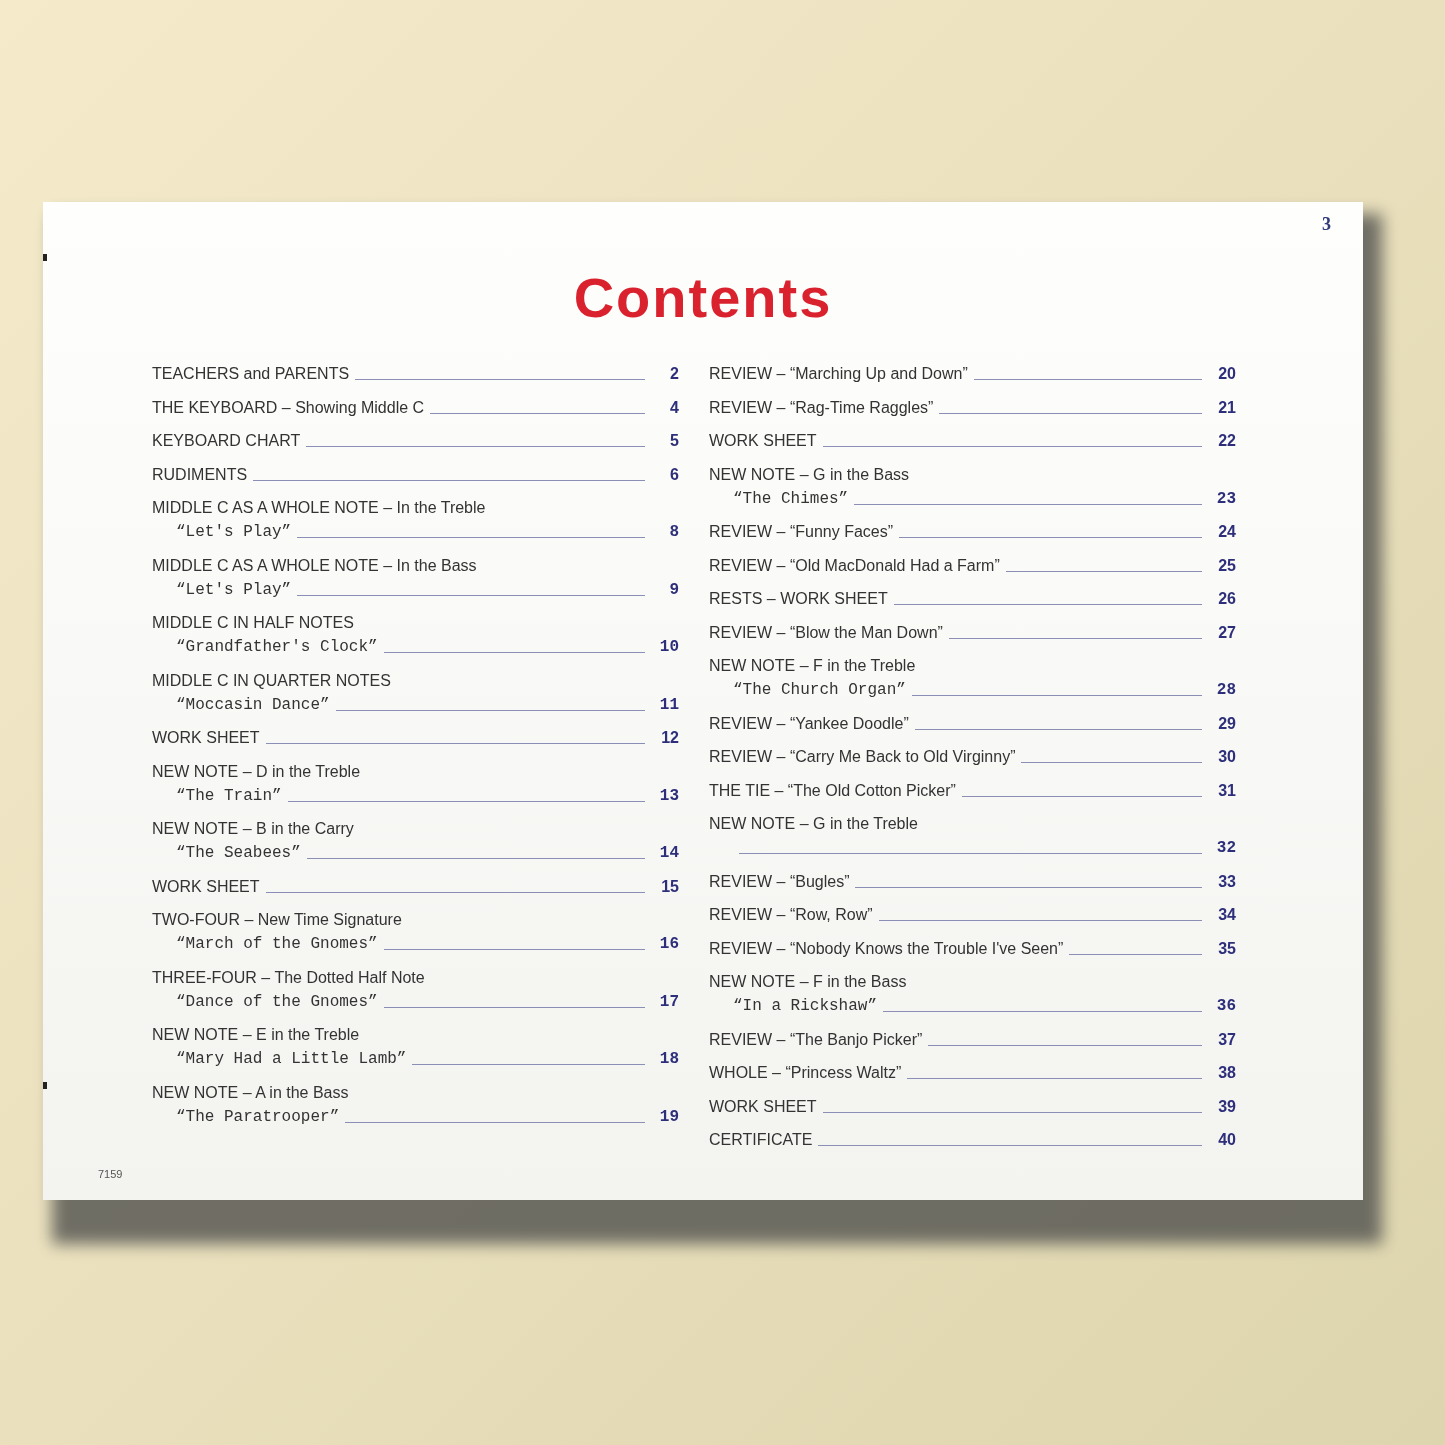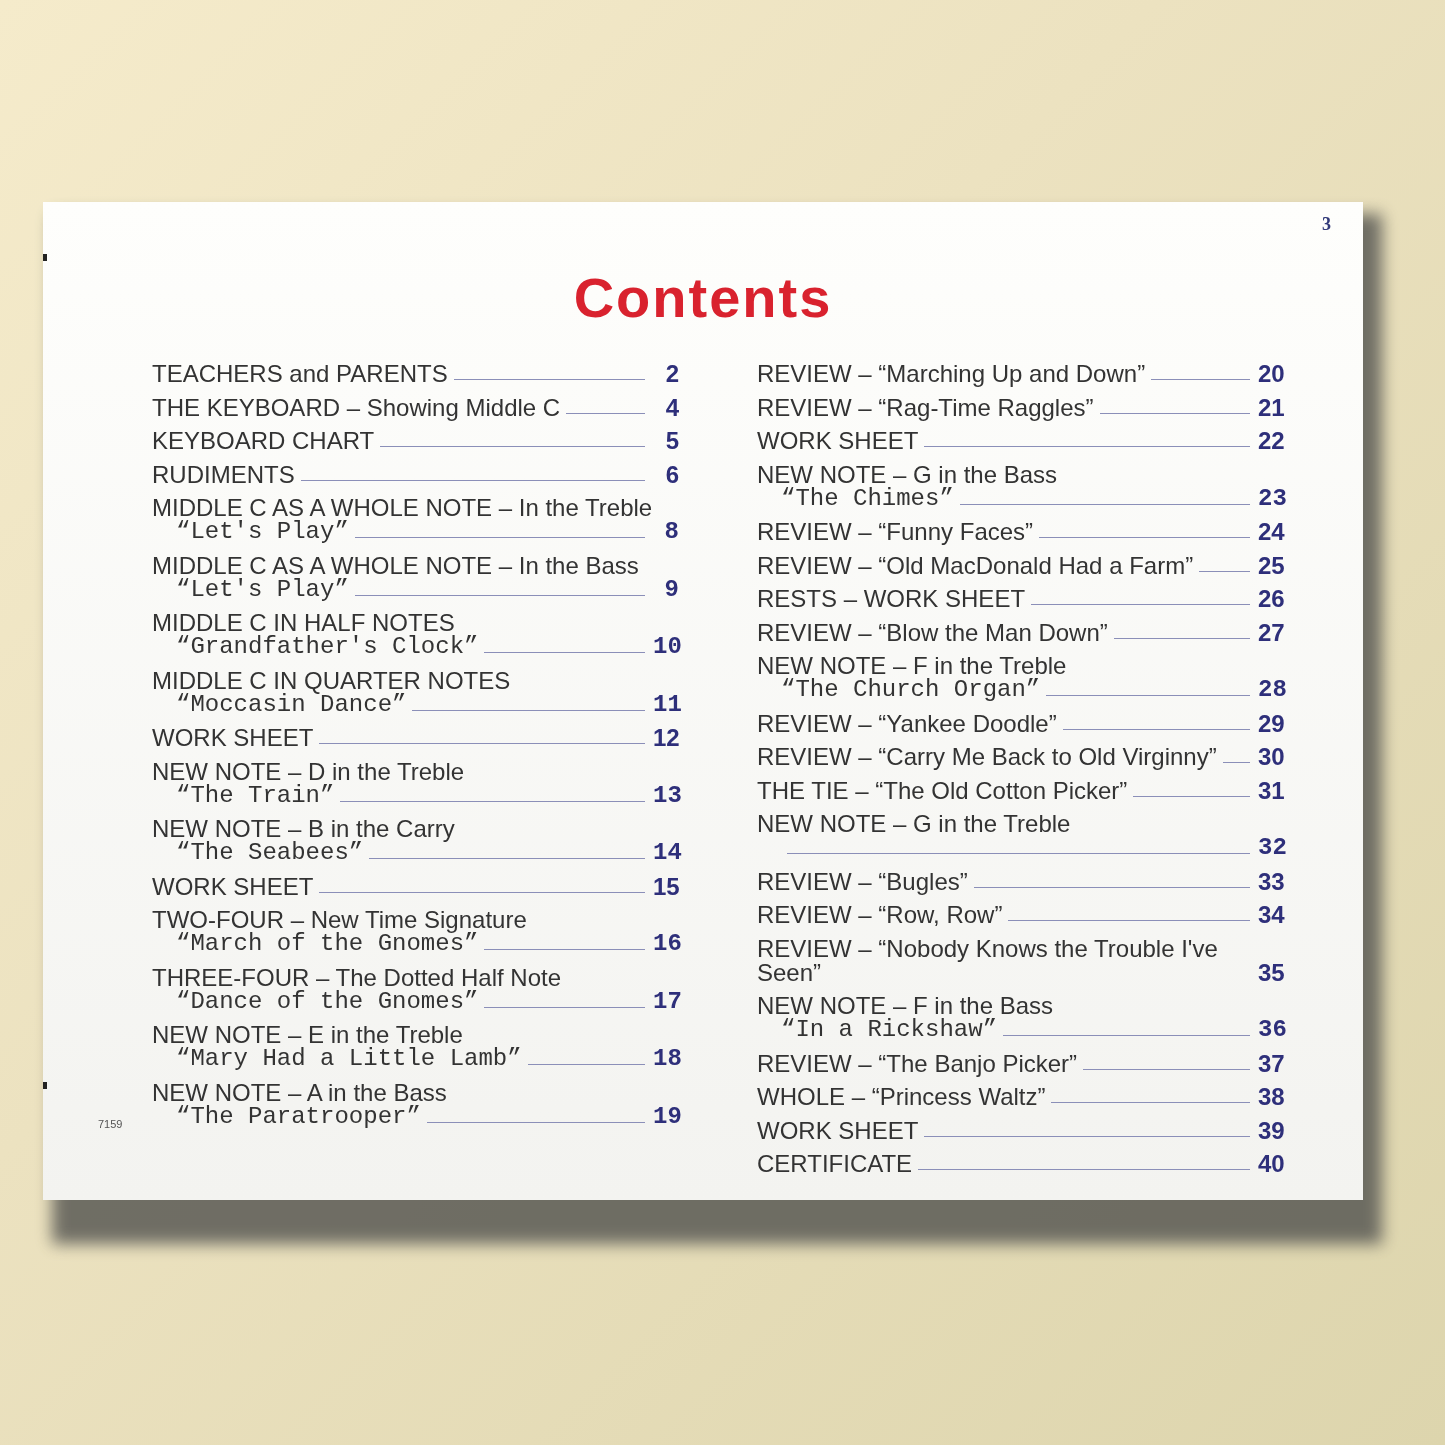--- a/index.html
+++ b/index.html
@@ -3,25 +3,25 @@
 <meta charset="utf-8">
 <style>
   html,body{margin:0;padding:0;}
   body{width:1445px;height:1445px;overflow:hidden;
     background:linear-gradient(135deg,#f5ebcb 0%,#ece2c0 40%,#ddd5ad 100%);
     font-family:"Liberation Sans",sans-serif;position:relative;}
   .shadow{position:absolute;left:52px;top:214px;width:1330px;height:1030px;background:#5a5a55;filter:blur(8px);opacity:.85;}
   .page{position:absolute;left:43px;top:202px;width:1320px;height:998px;background:linear-gradient(180deg,#fefefc 0%,#f3f3f0 100%);}
   .page-num{position:absolute;right:32px;top:12px;font-family:"Liberation Serif",serif;font-size:18px;color:#333a7a;font-weight:bold;}
   .title{position:absolute;left:0;right:0;top:26px;text-align:center;color:#d9222e;font-size:56px;font-weight:bold;letter-spacing:2px;margin-top:37px;}
-  .footer-code{position:absolute;left:55px;top:916px;font-size:11px;color:#555;text-align:center;}
+  .footer-code{position:absolute;left:55px;top:966px;font-size:11px;color:#555;text-align:center;}
   .col{position:absolute;top:160px;}
   .col.left{left:109px;width:527px;}
-  .col.right{left:666px;width:527px;margin-left:48px;}
-  .entry{font-size:24px;color:#333;line-height:24px;margin-bottom:9.5px;}
+  .col.right{left:666px;width:527px;}
+  .entry{font-size:16px;color:#333;line-height:24px;margin-bottom:9.5px;}
   .row{display:flex;align-items:flex-end;}
   .sub{padding-left:24px;font-family:Liberation Mono, monospace;}
   .leader{flex:1;border-bottom:1px solid #8b8fb8;margin:0 8px 6px 6px;}
   .num{width:26px;text-align:right;color:#2e2f7a;font-weight:bold;}
   .hole{position:absolute;left:0;width:4px;height:7px;background:#222;}
 </style>
 </head>
 <body>
 
 <div class="shadow"></div>

